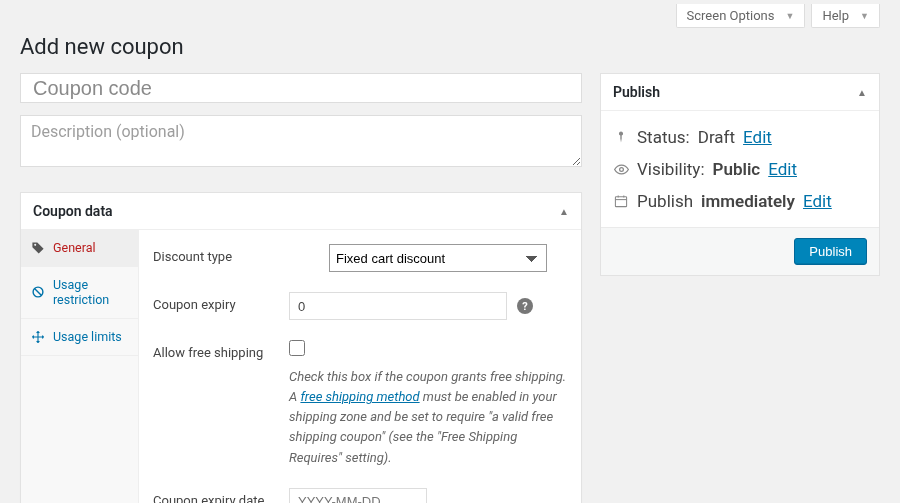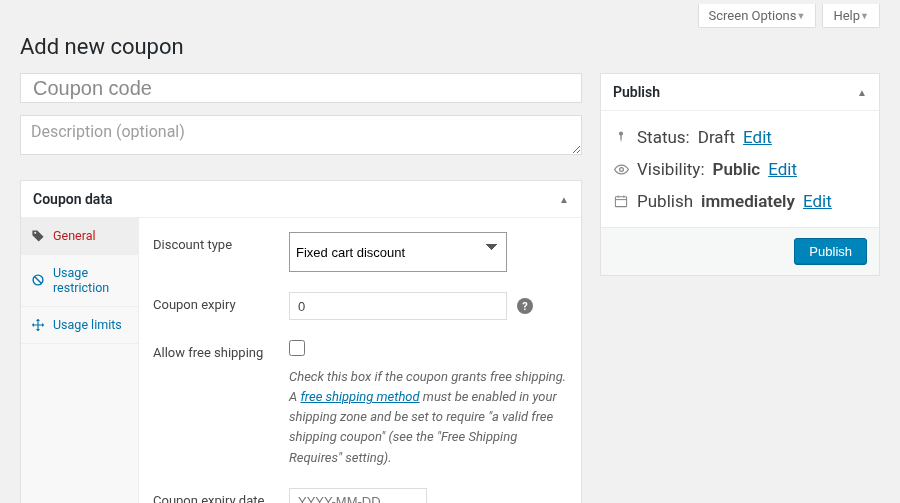--- a/index.html
+++ b/index.html
@@ -8,35 +8,35 @@
     font-size: 13px;
     color: #444;
     background: #f1f1f1;
     padding: 0 20px 20px 20px;
     width: 900px;
   }
   .topbar { display: flex; justify-content: flex-end; gap: 6px; padding-top: 4px; }
   .top-tab {
     background: #fff; border: 1px solid #ddd; border-top: none;
     padding: 4px 10px; font-size: 13px; color: #666; cursor: pointer;
-    display: inline-flex; align-items: center; gap: 0;
+    display: inline-flex; align-items: center; gap: 11px;
     border-bottom-left-radius: 2px; border-bottom-right-radius: 2px;
   }
   .caret-down { font-size: 9px; color: #999; }
   h1.page-title { font-size: 22px; font-weight: 400; color: #23282d; margin: 6px 0 14px 0; }
   .columns { display: flex; gap: 18px; align-items: flex-start; }
   .col-main { flex: 1; }
   .col-side { width: 280px; }
   .title-input {
     width: 100%; font-size: 20px; padding: 6px 12px; height: 30px;
     border: 1px solid #ddd; color: #333; background: #fff;
   }
   .title-input::placeholder { color: #8a8a8a; }
   .desc-input {
-    width: 100%; font-size: 16px; padding: 6px 10px; height: 40px;
+    width: 100%; font-size: 16px; padding: 6px 10px; height: 52px;
     border: 1px solid #ddd; color: #333; background: #fff; margin-top: 12px;
     resize: both; font-family: inherit;
   }
   .desc-input::placeholder { color: #9e9e9e; }
   .postbox {
     background: #fff; border: 1px solid #e2e2e2; margin-top: 22px;
     box-shadow: 0 1px 1px rgba(0,0,0,.03);
   }
   .postbox-header {
     display: flex; justify-content: space-between; align-items: center;
@@ -55,25 +55,25 @@
     line-height: 1.25;
   }
   .coupon-tab.active { background: #eeeeee; color: #b91c1c; }
   .coupon-tab .tab-ico { width: 14px; display: inline-flex; justify-content: center; }
   .coupon-panel { flex: 1; padding: 14px 14px 18px 14px; }
   .form-row { display: flex; align-items: flex-start; margin-bottom: 20px; }
   .form-row:last-child { margin-bottom: 0; }
   .form-label { width: 136px; font-size: 13px; color: #444; padding-top: 5px; }
   .form-field { flex: 1; display: flex; align-items: center; gap: 10px; flex-wrap: wrap; }
   select.control {
-    width: 218px; height: 40px; border: 1px solid #999; background: #fff; font-size: 13px;
+    width: 218px; height: 28px; border: 1px solid #999; background: #fff; font-size: 13px;
     padding: 5px 6px; appearance: none; -webkit-appearance: none;
     background-image: linear-gradient(45deg, transparent 48%, #555 48%), linear-gradient(-45deg, transparent 48%, #555 48%);
     background-position: calc(100% - 14px) 11px, calc(100% - 9px) 11px;
-    background-size: 6px 6px, 6px 6px; background-repeat: no-repeat;
+    background-size: 6px 6px, 6px 6px; background-repeat: no-repeat; margin-left: 40px;
   }
   input.control-text {
     width: 218px; height: 28px; border: 1px solid #ddd; background: #fff; font-size: 13px;
     padding: 0 8px; color: #444;
   }
   input.control-date {
     width: 138px; height: 28px; border: 1px solid #ddd; background: #fff; font-size: 13px;
     padding: 0 8px; color: #999;
   }
   .help-dot {

